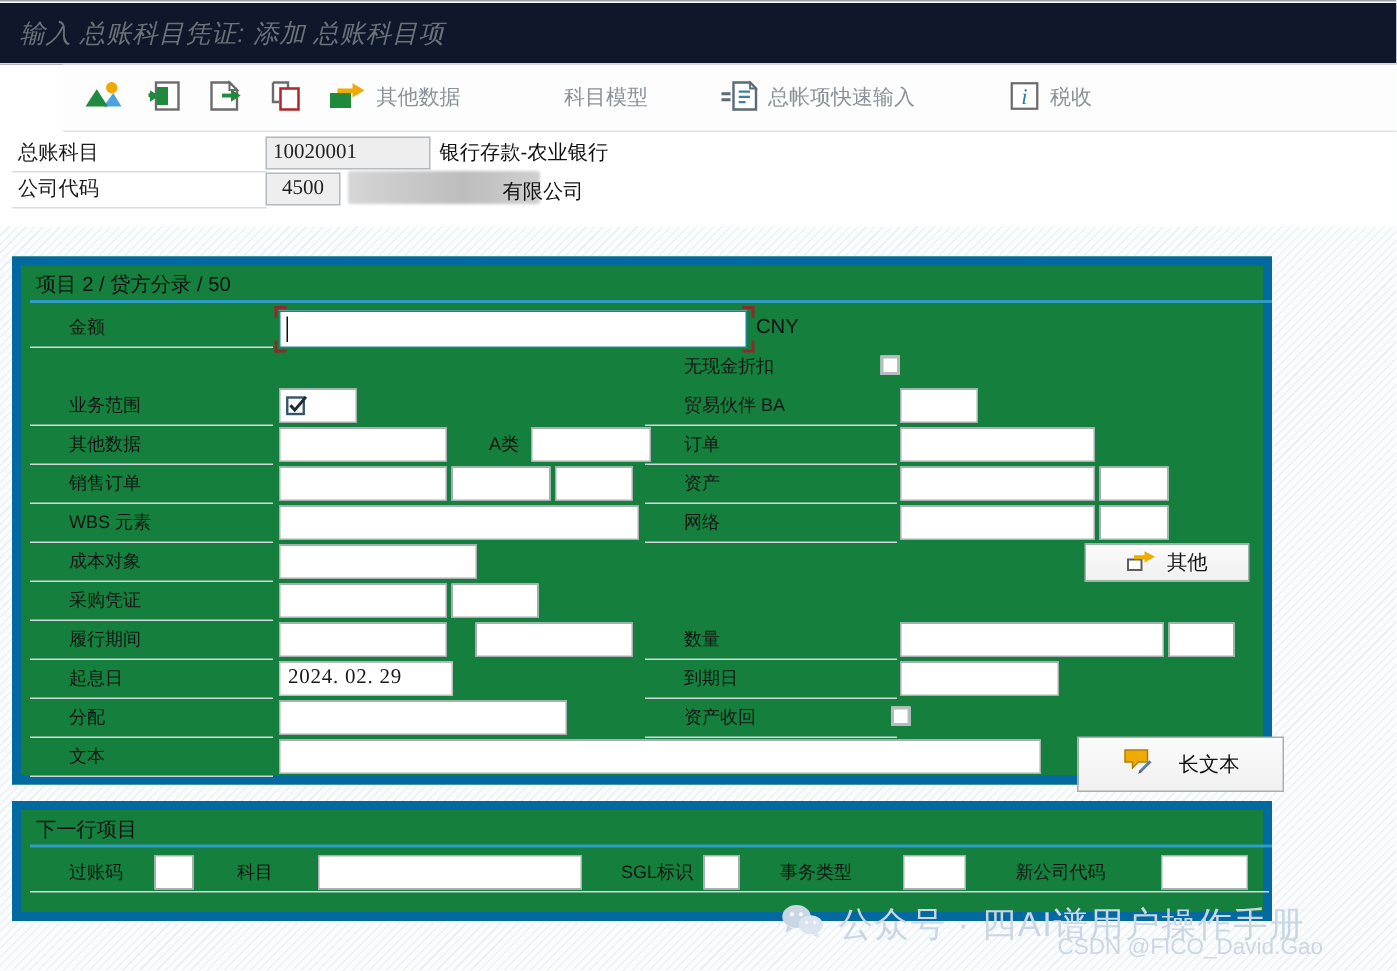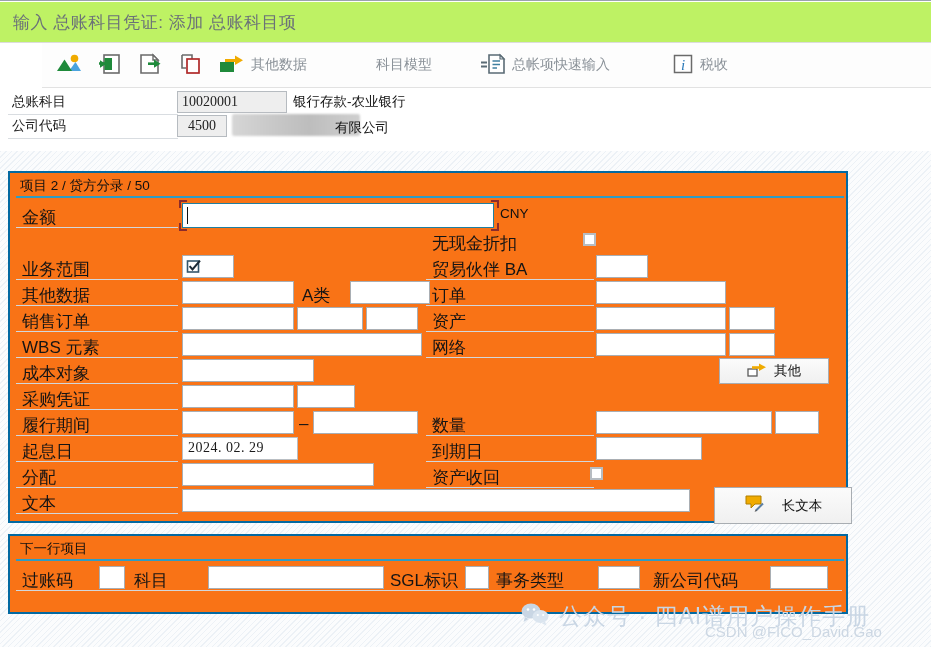--- a/index.html
+++ b/index.html
@@ -14,21 +14,21 @@
     background-color:#fbfcfd;
     background-image:repeating-linear-gradient(135deg,
        rgba(160,185,210,.16) 0px, rgba(160,185,210,.16) 1px,
        rgba(255,255,255,0) 1px, rgba(255,255,255,0) 4px);
   }
   #app{position:relative;width:931px;height:647px;box-sizing:border-box;
        border-top:1px solid #9aa3ad;}
 
   
   .titlebar{position:absolute;left:0;top:1px;width:931px;height:41px;
-     background:#bef264;border-bottom:1px solid #dcdcdc;box-sizing:border-box;}
+     background:#0f172a;border-bottom:1px solid #dcdcdc;box-sizing:border-box;font-style:italic;}
   .titlebar .txt{position:absolute;left:13px;top:9px;font-size:17px;color:#6b7278;
      letter-spacing:.5px;white-space:nowrap;}
 
   
   .toolbar{position:absolute;left:0;top:42px;width:931px;height:45px;
      background:#fdfdfd;border-bottom:1px solid #e2e2e2;box-sizing:border-box;margin-left:42px;}
   .tbitem{position:absolute;top:0;height:44px;display:flex;align-items:center;
      gap:6px;cursor:default;}
   .tblabel{font-size:14px;color:#8a9198;white-space:nowrap;}
   .ico{display:inline-block;position:relative;}
@@ -40,30 +40,30 @@
   .hval{position:absolute;box-sizing:border-box;background:#eeeeee;
         border:1px solid #b6bbc0;font-size:14px;color:#222;
         padding:1px 4px;line-height:18px;white-space:nowrap;
         font-family:"Liberation Serif","DejaVu Serif",serif;}
   .hdesc{position:absolute;font-size:13.5px;color:#111;white-space:nowrap;}
   .redact{position:absolute;border-radius:2px;
      background:linear-gradient(90deg,#d6d6d6 0%,#c9c9c9 30%,#bdbdbd 60%,#cfcfcf 100%);
      filter:blur(1.2px);}
 
   
-  .panel{position:absolute;box-sizing:border-box;border:2px solid #0369a1;
-     background:#f97316;}
+  .panel{position:absolute;box-sizing:border-box;border:6px solid #0369a1;
+     background:#15803d;}
   .panel .ptitle{position:absolute;left:10px;top:4px;font-size:13.5px;color:#111;
      white-space:nowrap;}
   .panel .prule{position:absolute;left:6px;height:2px;background:#2e9cc4;}
 
   .formarea{position:absolute;left:0;top:0;width:100%;height:100%;}
 
   
-  .flabel{position:absolute;font-size:17px;color:#141414;white-space:nowrap;}
+  .flabel{position:absolute;font-size:12px;color:#141414;white-space:nowrap;margin-left:20px;}
   .fline{position:absolute;height:1px;background:#d2d7db;}
 
   .inp{position:absolute;box-sizing:border-box;background:#fff;
        border:1px solid #a9aeb3;}
   .inp.date{background:#fff;border:1px solid #b9bec3;
        font-family:"Liberation Serif","DejaVu Serif",serif;
        font-size:14px;color:#1a1a1a;padding:1px 5px;line-height:18px;
        letter-spacing:.5px;}
   
   .inp.focused{border:1px solid #1f7fa0;}

